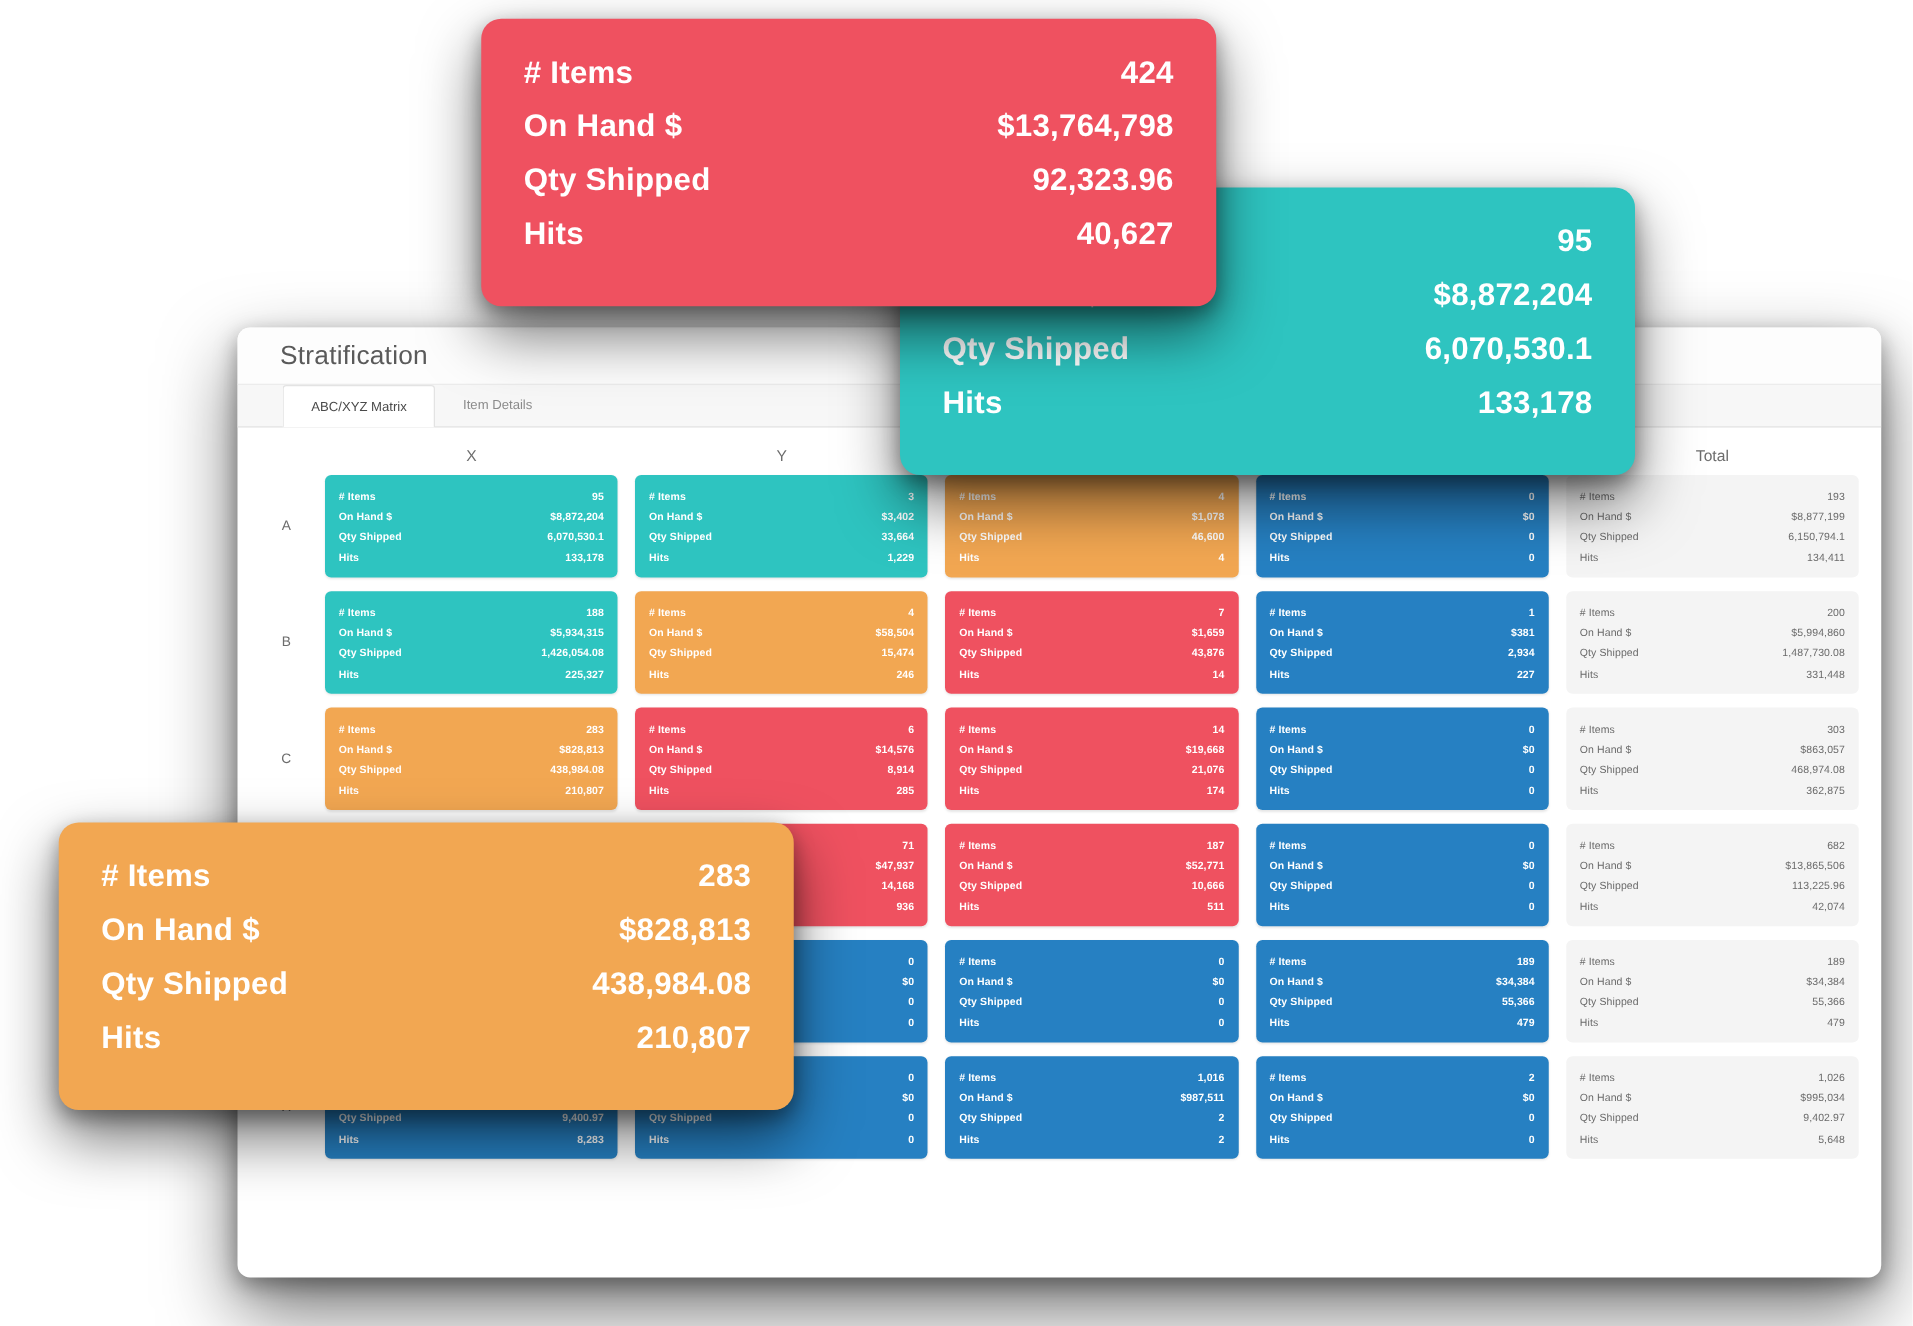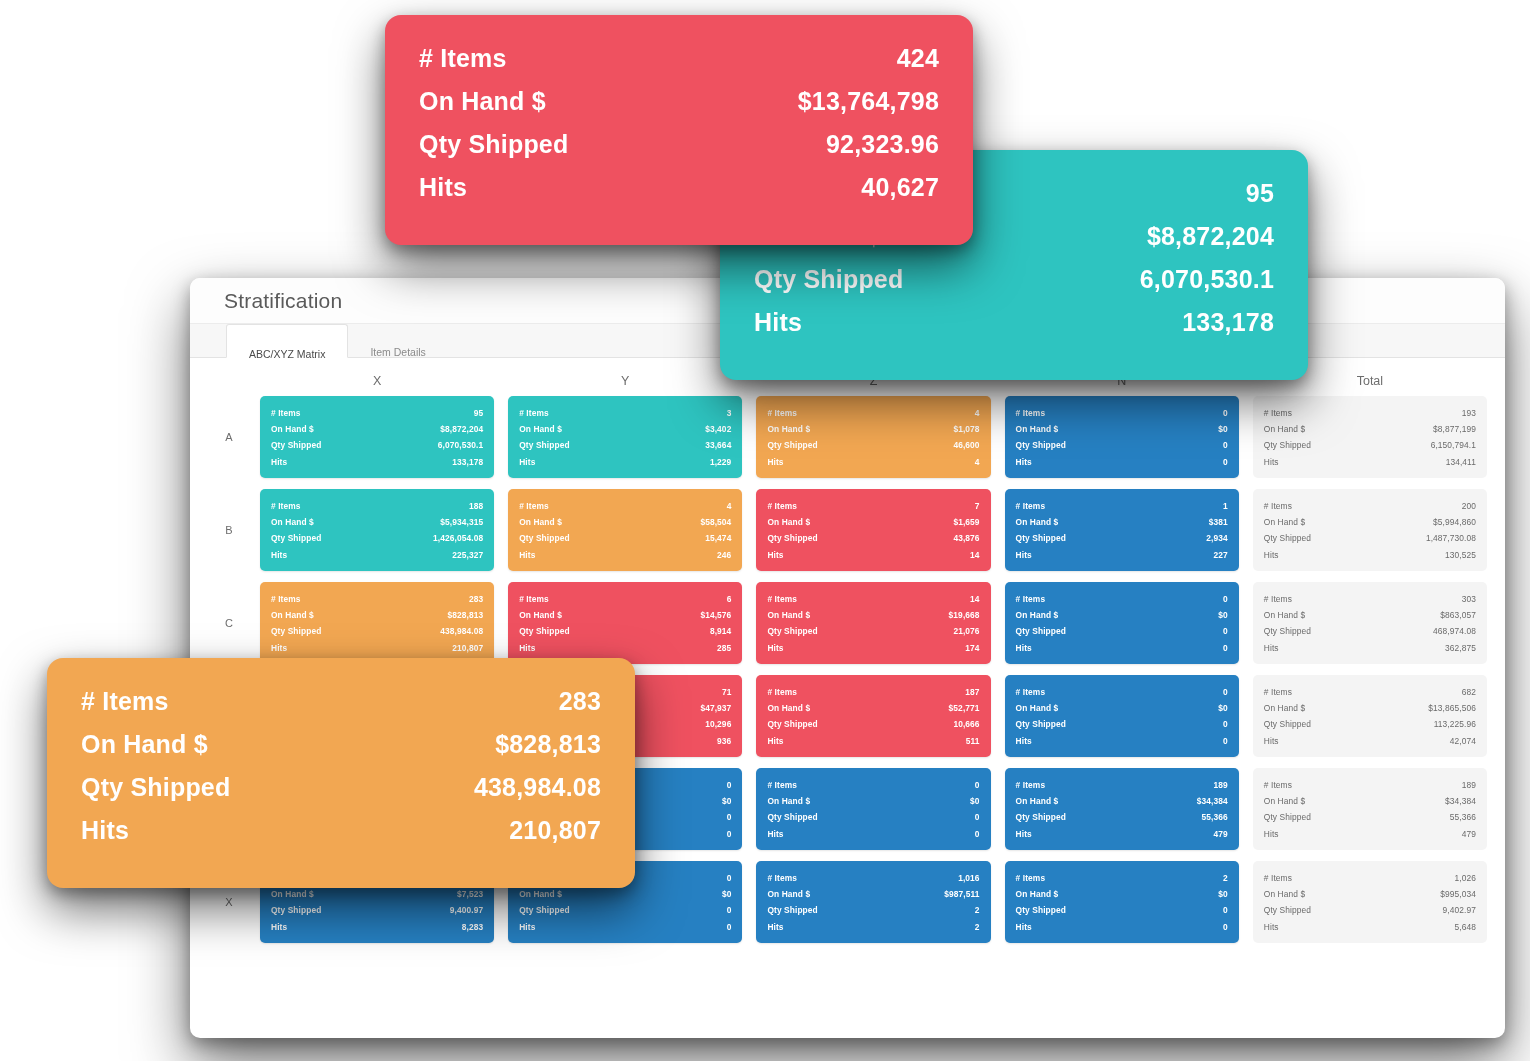--- a/index.html
+++ b/index.html
@@ -8,21 +8,21 @@
     background:#ffffff;
     font-family:"Liberation Sans", sans-serif;
     overflow:hidden;
     position:relative;
   }
   #stage{position:absolute;inset:0;}
 
   
   .app-window{
     position:absolute;
-    left:190px; top:278px;
+    left:190px; top:262px;
     width:1315px; height:760px;
     background:#ffffff;
     border-radius:10px;
     box-shadow:0 26px 60px rgba(0,0,0,.55), 0 6px 18px rgba(0,0,0,.35);
     overflow:hidden;
   }
   .app-titlebar{
     height:46px;
     background:#fdfdfd;
     border-bottom:1px solid #ececec;
@@ -41,21 +41,21 @@
     background:#f7f7f7;
     border-bottom:1px solid #e3e3e3;
     display:flex;
     align-items:flex-end;
     padding-left:36px;
     box-sizing:border-box;
   }
   .tab{
     font-size:10.5px;
     color:#8b8b8b;
-    padding:12px 22px;
+    padding:0 22px;
     height:34px;
     line-height:34px;
     box-sizing:border-box;
     white-space:nowrap;
   }
   .tab.active{
     background:#ffffff;
     color:#4a4a4a;
     border:1px solid #e3e3e3;
     border-bottom:1px solid #ffffff;
@@ -354,21 +354,21 @@
               <div class="kv">
                 <span class="k">On Hand $</span>
                 <span class="v">$5,994,860</span>
               </div>
               <div class="kv">
                 <span class="k">Qty Shipped</span>
                 <span class="v">1,487,730.08</span>
               </div>
               <div class="kv">
                 <span class="k">Hits</span>
-                <span class="v">130,525</span>
+                <span class="v">331,448</span>
               </div>
             </div>
           </div>
           <div class="matrix-row">
             <div class="row-head">C</div>
             <div class="cell orange">
               <div class="kv">
                 <span class="k"># Items</span>
                 <span class="v">283</span>
               </div>
@@ -482,21 +482,21 @@
               <div class="kv">
                 <span class="k"># Items</span>
                 <span class="v">71</span>
               </div>
               <div class="kv">
                 <span class="k">On Hand $</span>
                 <span class="v">$47,937</span>
               </div>
               <div class="kv">
                 <span class="k">Qty Shipped</span>
-                <span class="v">10,296</span>
+                <span class="v">14,168</span>
               </div>
               <div class="kv">
                 <span class="k">Hits</span>
                 <span class="v">936</span>
               </div>
             </div>
             <div class="cell red">
               <div class="kv">
                 <span class="k"># Items</span>
                 <span class="v">187</span>

